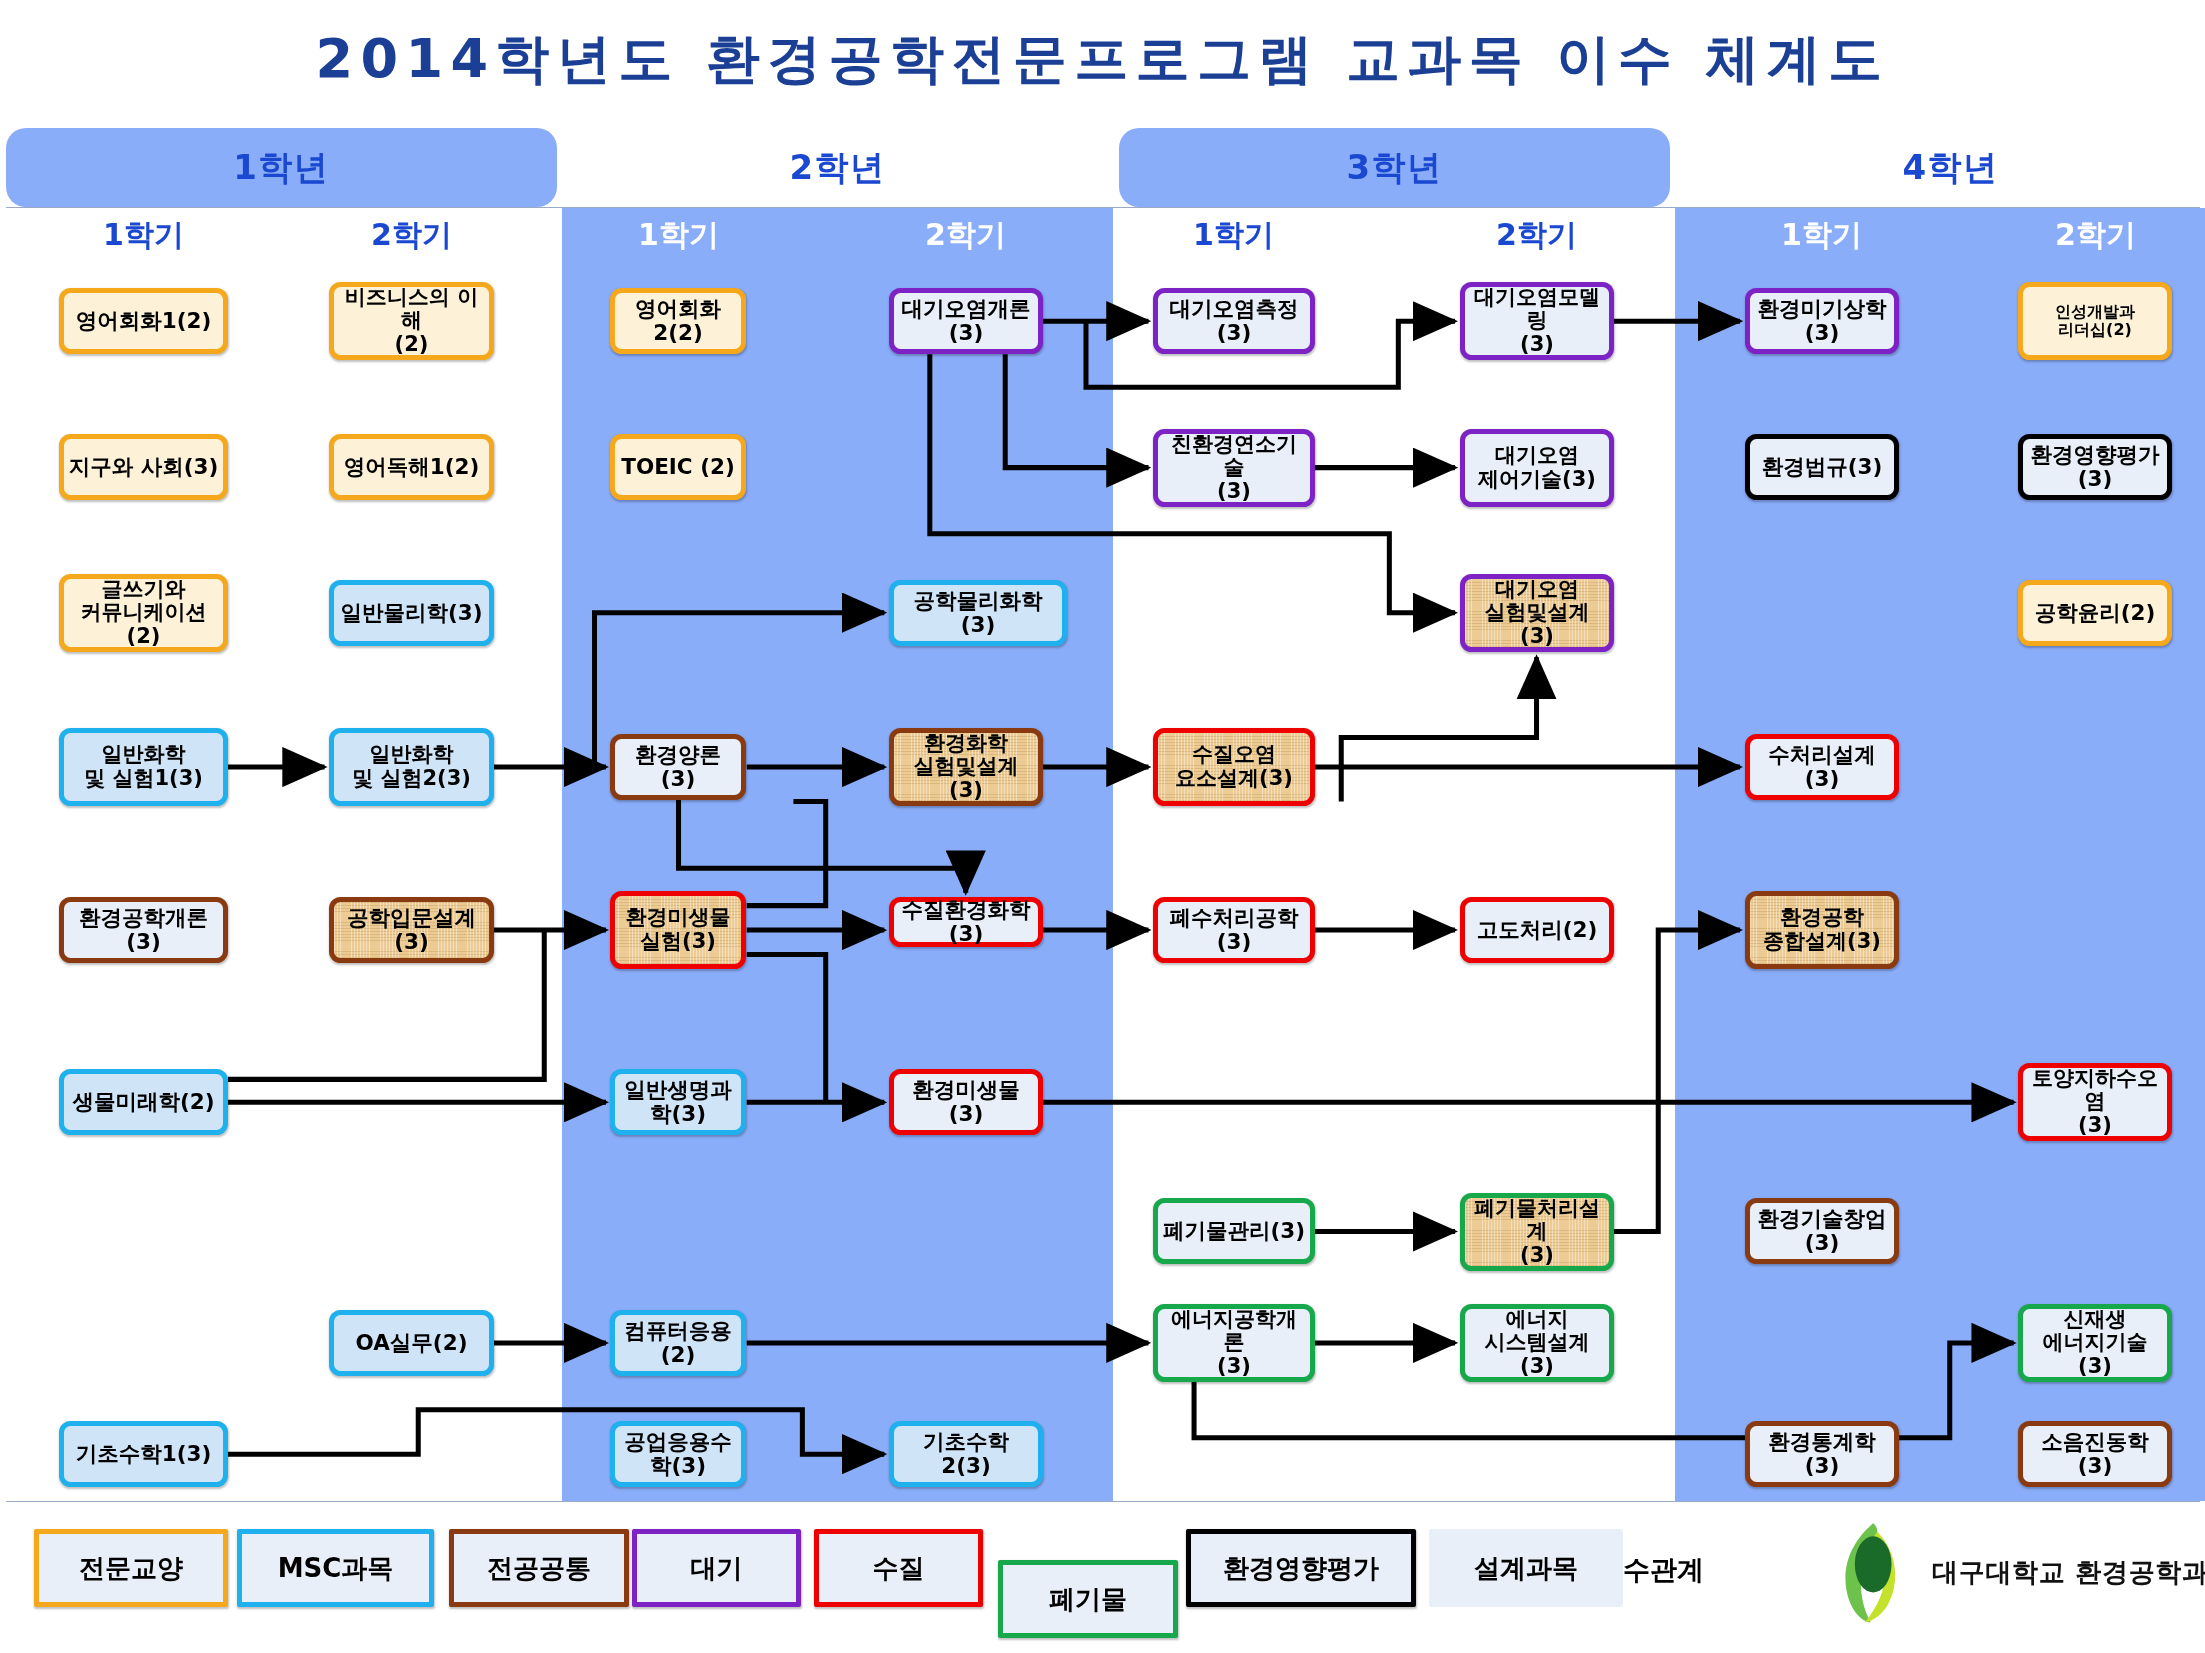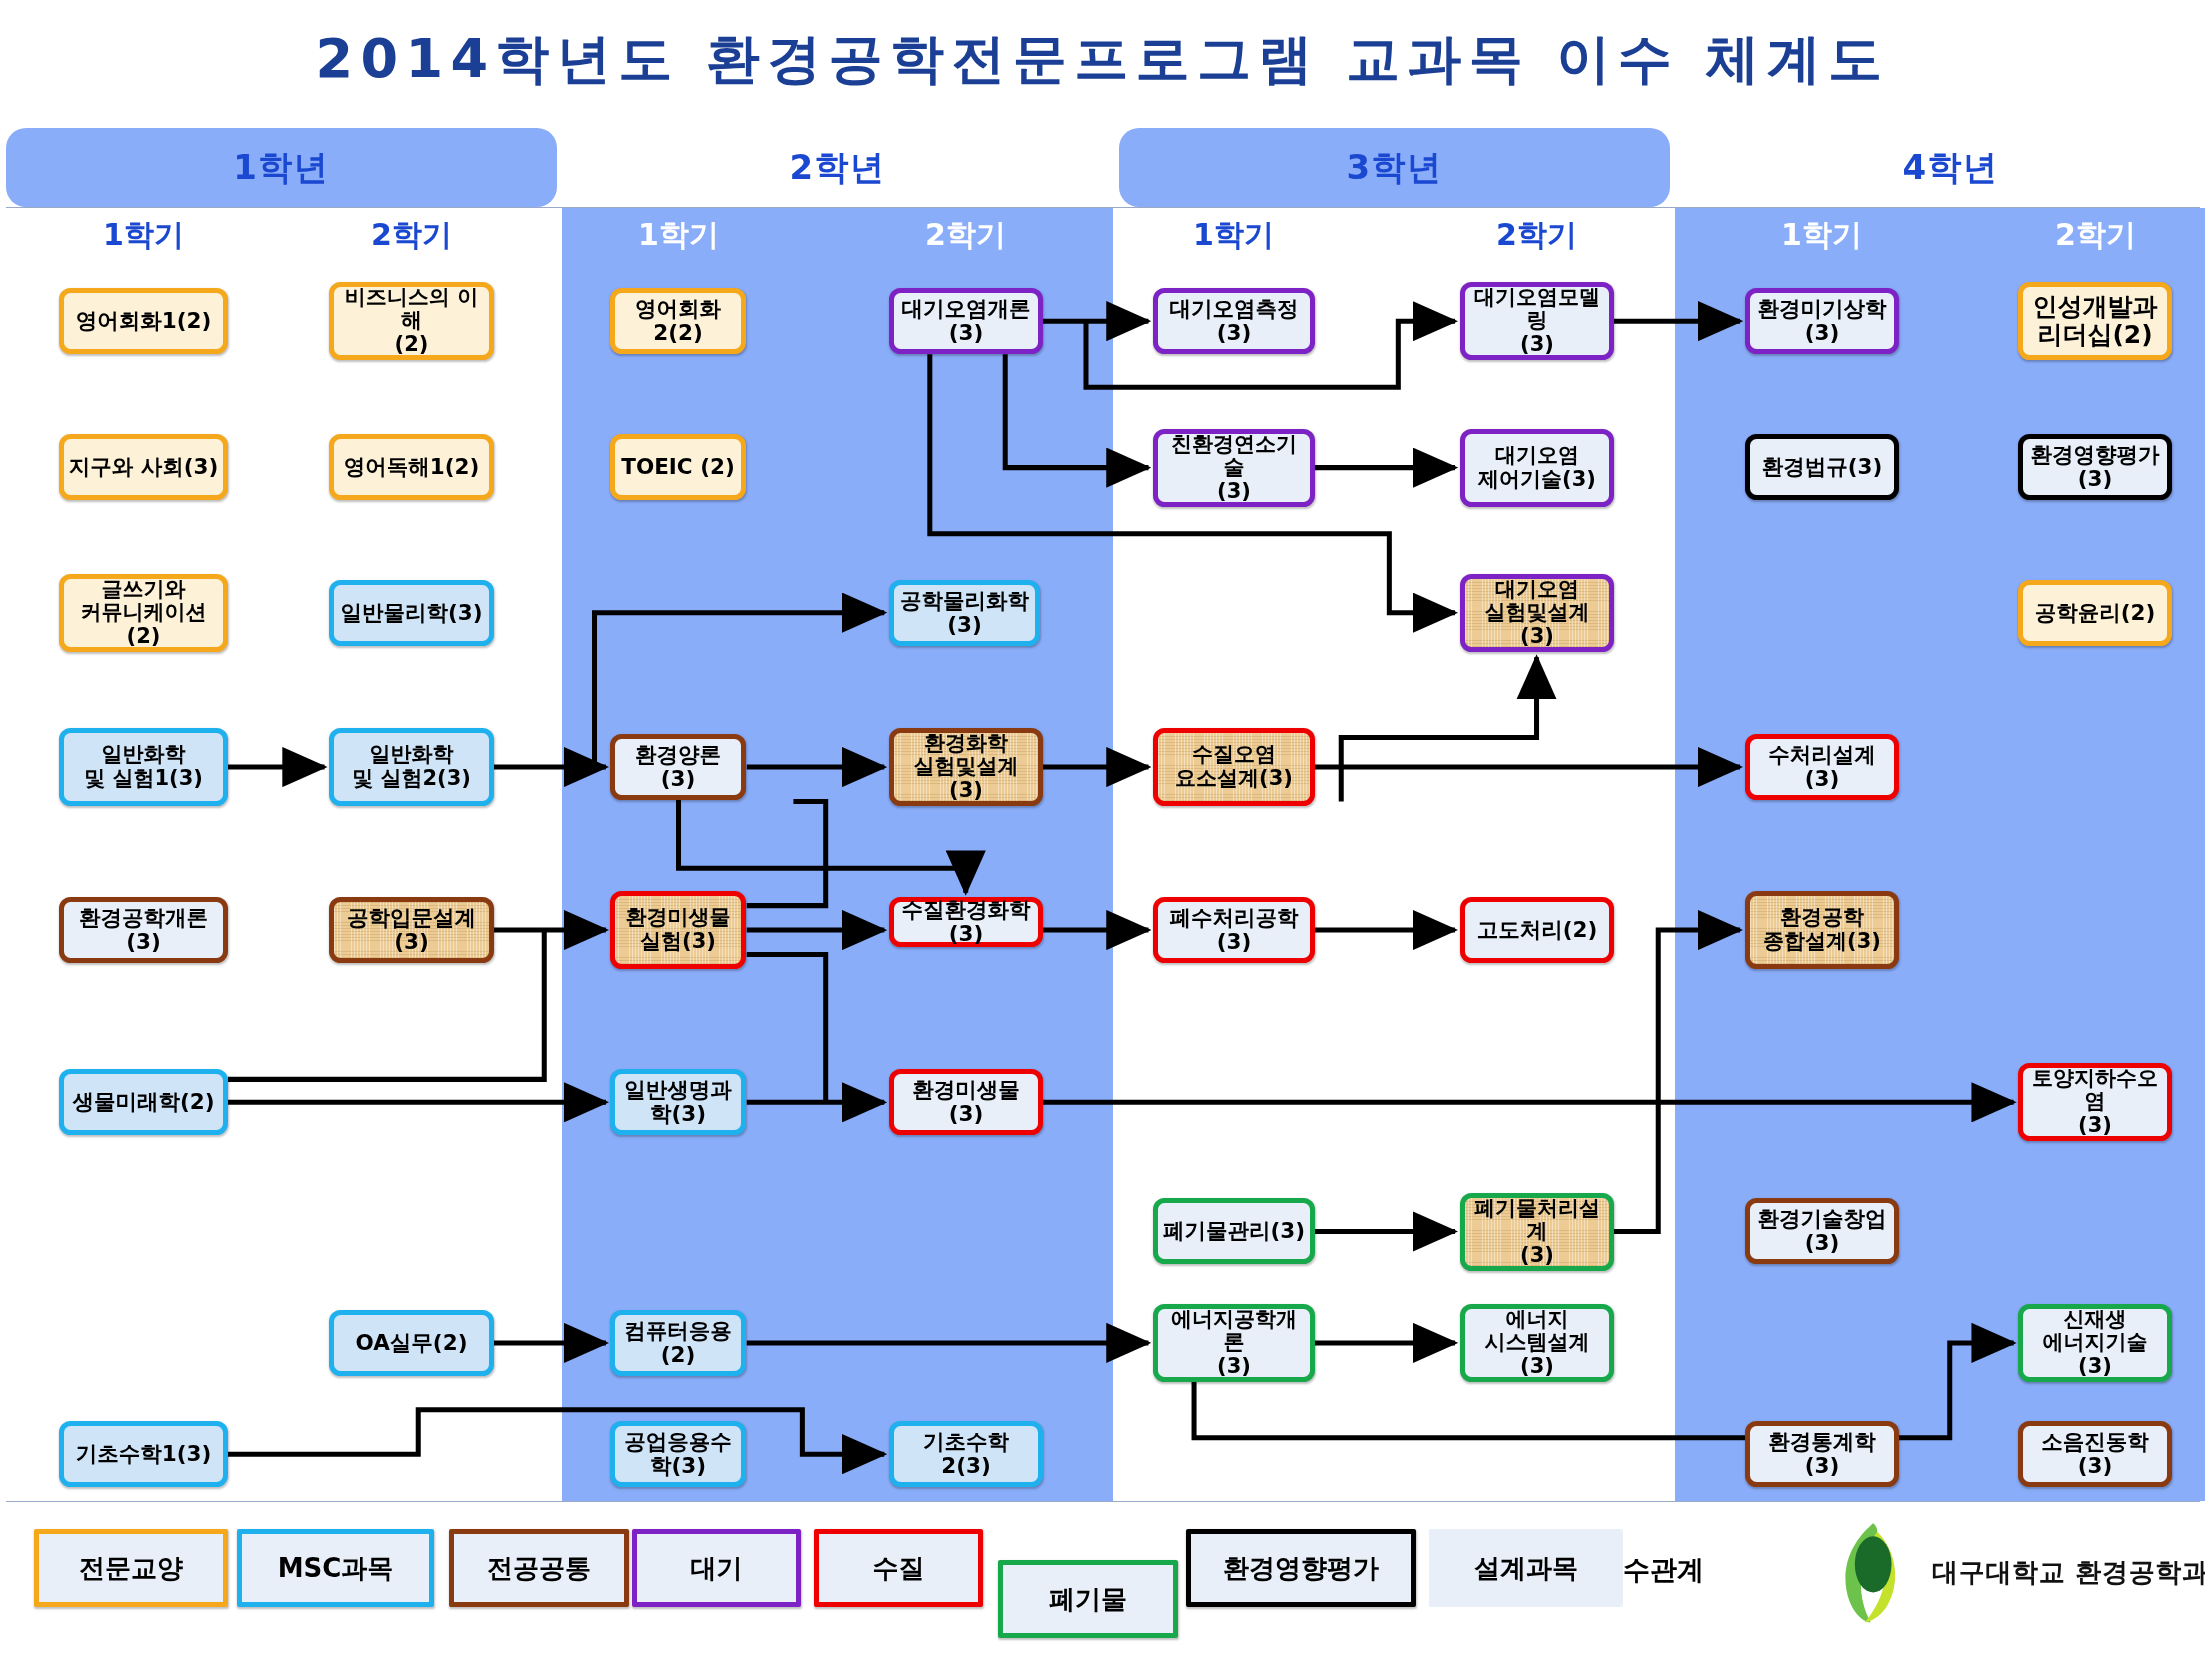--- a/index.html
+++ b/index.html
@@ -196,21 +196,21 @@
     <div class="course bw-5 fill-design" style="left: 329px; top: 897px; width: 165px; height: 66px; border-color: rgb(138, 58, 16);">공학입문설계(3)</div>
     <div class="course bw-5 fill-skyblue" style="left: 329px; top: 1310px; width: 165px; height: 66px; border-color: rgb(31, 176, 238);">OA실무(2)</div>
     <div class="course bw-5 fill-cream" style="left: 610px; top: 288px; width: 136px; height: 66px; border-color: rgb(245, 168, 28);">영어회화2(2)</div>
     <div class="course bw-5 fill-cream" style="left: 610px; top: 434px; width: 136px; height: 66px; border-color: rgb(245, 168, 28);">TOEIC (2)</div>
     <div class="course bw-5 fill-pale" style="left: 610px; top: 734px; width: 136px; height: 66px; border-color: rgb(138, 58, 16);">환경양론(3)</div>
     <div class="course bw-5 fill-design" style="left: 610px; top: 891px; width: 136px; height: 78px; border-color: rgb(238, 0, 0); font-size: 21px;">환경미생물<br>실험(3)</div>
     <div class="course bw-5 fill-skyblue" style="left: 610px; top: 1069px; width: 136px; height: 66px; border-color: rgb(31, 176, 238);">일반생명과학(3)</div>
     <div class="course bw-5 fill-skyblue" style="left: 610px; top: 1310px; width: 136px; height: 66px; border-color: rgb(31, 176, 238);">컴퓨터응용(2)</div>
     <div class="course bw-5 fill-skyblue" style="left: 610px; top: 1421px; width: 136px; height: 66px; border-color: rgb(31, 176, 238);">공업응용수학(3)</div>
     <div class="course bw-5 fill-pale" style="left: 889px; top: 288px; width: 154px; height: 66px; border-color: rgb(125, 34, 196);">대기오염개론(3)</div>
-    <div class="course bw-5 fill-skyblue" style="left: 889px; top: 580px; width: 151px; height: 66px; border-color: rgb(31, 176, 238);">공학물리화학(3)</div>
+    <div class="course bw-5 fill-skyblue" style="left: 889px; top: 580px; width: 178px; height: 66px; border-color: rgb(31, 176, 238);">공학물리화학(3)</div>
     <div class="course bw-5 fill-design" style="left: 889px; top: 728px; width: 154px; height: 78px; border-color: rgb(138, 58, 16); font-size: 21px;">환경화학<br>실험및설계(3)</div>
     <div class="course bw-5 fill-pale" style="left: 889px; top: 897px; width: 154px; height: 50px; border-color: rgb(238, 0, 0);">수질환경화학(3)</div>
     <div class="course bw-5 fill-pale" style="left: 889px; top: 1069px; width: 154px; height: 66px; border-color: rgb(238, 0, 0);">환경미생물(3)</div>
     <div class="course bw-5 fill-skyblue" style="left: 889px; top: 1421px; width: 154px; height: 66px; border-color: rgb(31, 176, 238);">기초수학2(3)</div>
     <div class="course bw-5 fill-pale" style="left: 1153px; top: 288px; width: 162px; height: 66px; border-color: rgb(125, 34, 196);">대기오염측정(3)</div>
     <div class="course bw-5 fill-pale" style="left: 1153px; top: 429px; width: 162px; height: 78px; border-color: rgb(125, 34, 196); font-size: 21px;">친환경연소기술<br>(3)</div>
     <div class="course bw-5 fill-design" style="left: 1153px; top: 728px; width: 162px; height: 78px; border-color: rgb(238, 0, 0); font-size: 21px;">수질오염<br>요소설계(3)</div>
     <div class="course bw-5 fill-pale" style="left: 1153px; top: 897px; width: 162px; height: 66px; border-color: rgb(238, 0, 0);">폐수처리공학(3)</div>
     <div class="course bw-5 fill-pale" style="left: 1153px; top: 1198px; width: 162px; height: 66px; border-color: rgb(24, 168, 76);">폐기물관리(3)</div>
     <div class="course bw-5 fill-pale" style="left: 1153px; top: 1304px; width: 162px; height: 78px; border-color: rgb(24, 168, 76); font-size: 21px;">에너지공학개론<br>(3)</div>
@@ -219,20 +219,20 @@
     <div class="course bw-5 fill-design" style="left: 1460px; top: 574px; width: 154px; height: 78px; border-color: rgb(125, 34, 196); font-size: 21px;">대기오염<br>실험및설계(3)</div>
     <div class="course bw-5 fill-pale" style="left: 1460px; top: 897px; width: 154px; height: 66px; border-color: rgb(238, 0, 0);">고도처리(2)</div>
     <div class="course bw-5 fill-design" style="left: 1460px; top: 1193px; width: 154px; height: 78px; border-color: rgb(24, 168, 76); font-size: 21px;">폐기물처리설계<br>(3)</div>
     <div class="course bw-5 fill-pale" style="left: 1460px; top: 1304px; width: 154px; height: 78px; border-color: rgb(24, 168, 76); font-size: 21px;">에너지<br>시스템설계(3)</div>
     <div class="course bw-5 fill-pale" style="left: 1745px; top: 288px; width: 154px; height: 66px; border-color: rgb(125, 34, 196);">환경미기상학(3)</div>
     <div class="course bw-5 fill-pale" style="left: 1745px; top: 434px; width: 154px; height: 66px; border-color: rgb(0, 0, 0);">환경법규(3)</div>
     <div class="course bw-5 fill-pale" style="left: 1745px; top: 734px; width: 154px; height: 66px; border-color: rgb(238, 0, 0);">수처리설계(3)</div>
     <div class="course bw-5 fill-design" style="left: 1745px; top: 891px; width: 154px; height: 78px; border-color: rgb(138, 58, 16); font-size: 21px;">환경공학<br>종합설계(3)</div>
     <div class="course bw-5 fill-pale" style="left: 1745px; top: 1198px; width: 154px; height: 66px; border-color: rgb(138, 58, 16);">환경기술창업(3)</div>
     <div class="course bw-5 fill-pale" style="left: 1745px; top: 1421px; width: 154px; height: 66px; border-color: rgb(138, 58, 16);">환경통계학(3)</div>
-    <div class="course bw-5 fill-cream" style="left: 2018px; top: 282px; width: 154px; height: 78px; border-color: rgb(245, 168, 28); font-size: 25px;">인성개발과<br>리더십(2)</div>
+    <div class="course bw-5 fill-cream" style="left: 2018px; top: 282px; width: 154px; height: 78px; border-color: rgb(245, 168, 28); font-size: 16px;">인성개발과<br>리더십(2)</div>
     <div class="course bw-5 fill-pale" style="left: 2018px; top: 434px; width: 154px; height: 66px; border-color: rgb(0, 0, 0);">환경영향평가(3)</div>
     <div class="course bw-5 fill-cream" style="left: 2018px; top: 580px; width: 154px; height: 66px; border-color: rgb(245, 168, 28);">공학윤리(2)</div>
     <div class="course bw-5 fill-pale" style="left: 2018px; top: 1063px; width: 154px; height: 78px; border-color: rgb(238, 0, 0); font-size: 21px;">토양지하수오염<br>(3)</div>
     <div class="course bw-5 fill-pale" style="left: 2018px; top: 1304px; width: 154px; height: 78px; border-color: rgb(24, 168, 76); font-size: 21px;">신재생<br>에너지기술(3)</div>
     <div class="course bw-5 fill-pale" style="left: 2018px; top: 1421px; width: 154px; height: 66px; border-color: rgb(138, 58, 16);">소음진동학(3)</div>
   </div>
 
 
 </body></html>

